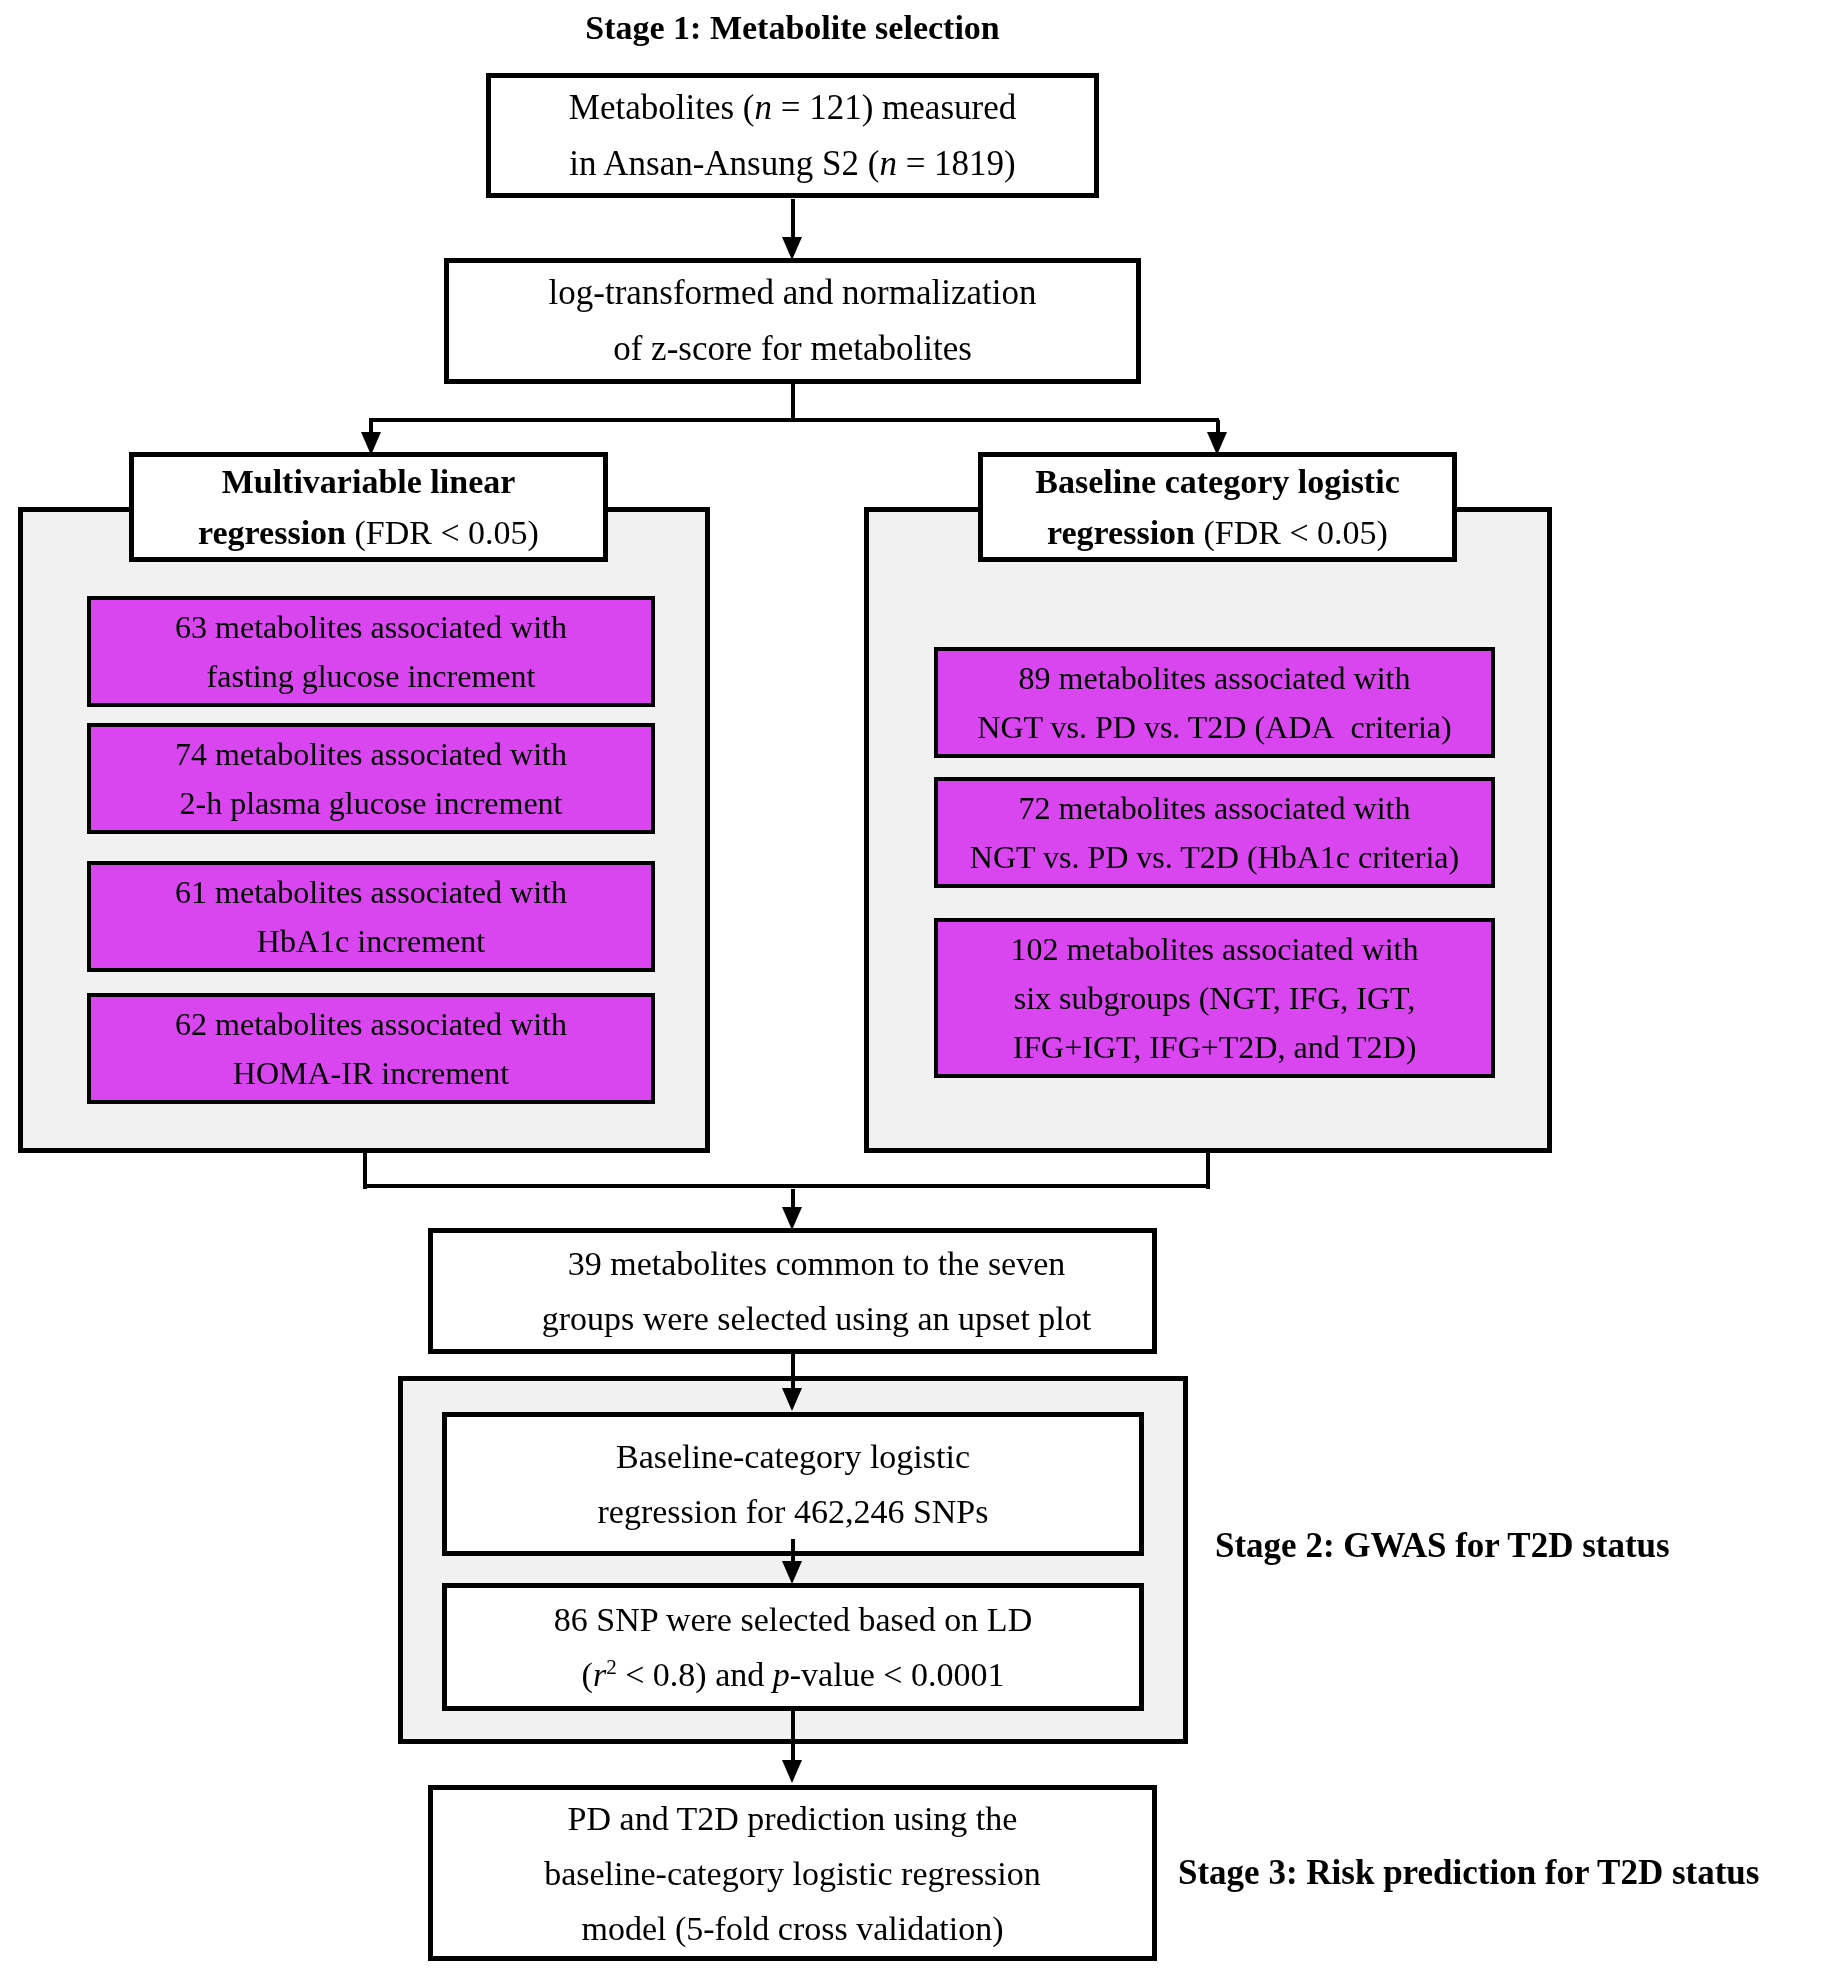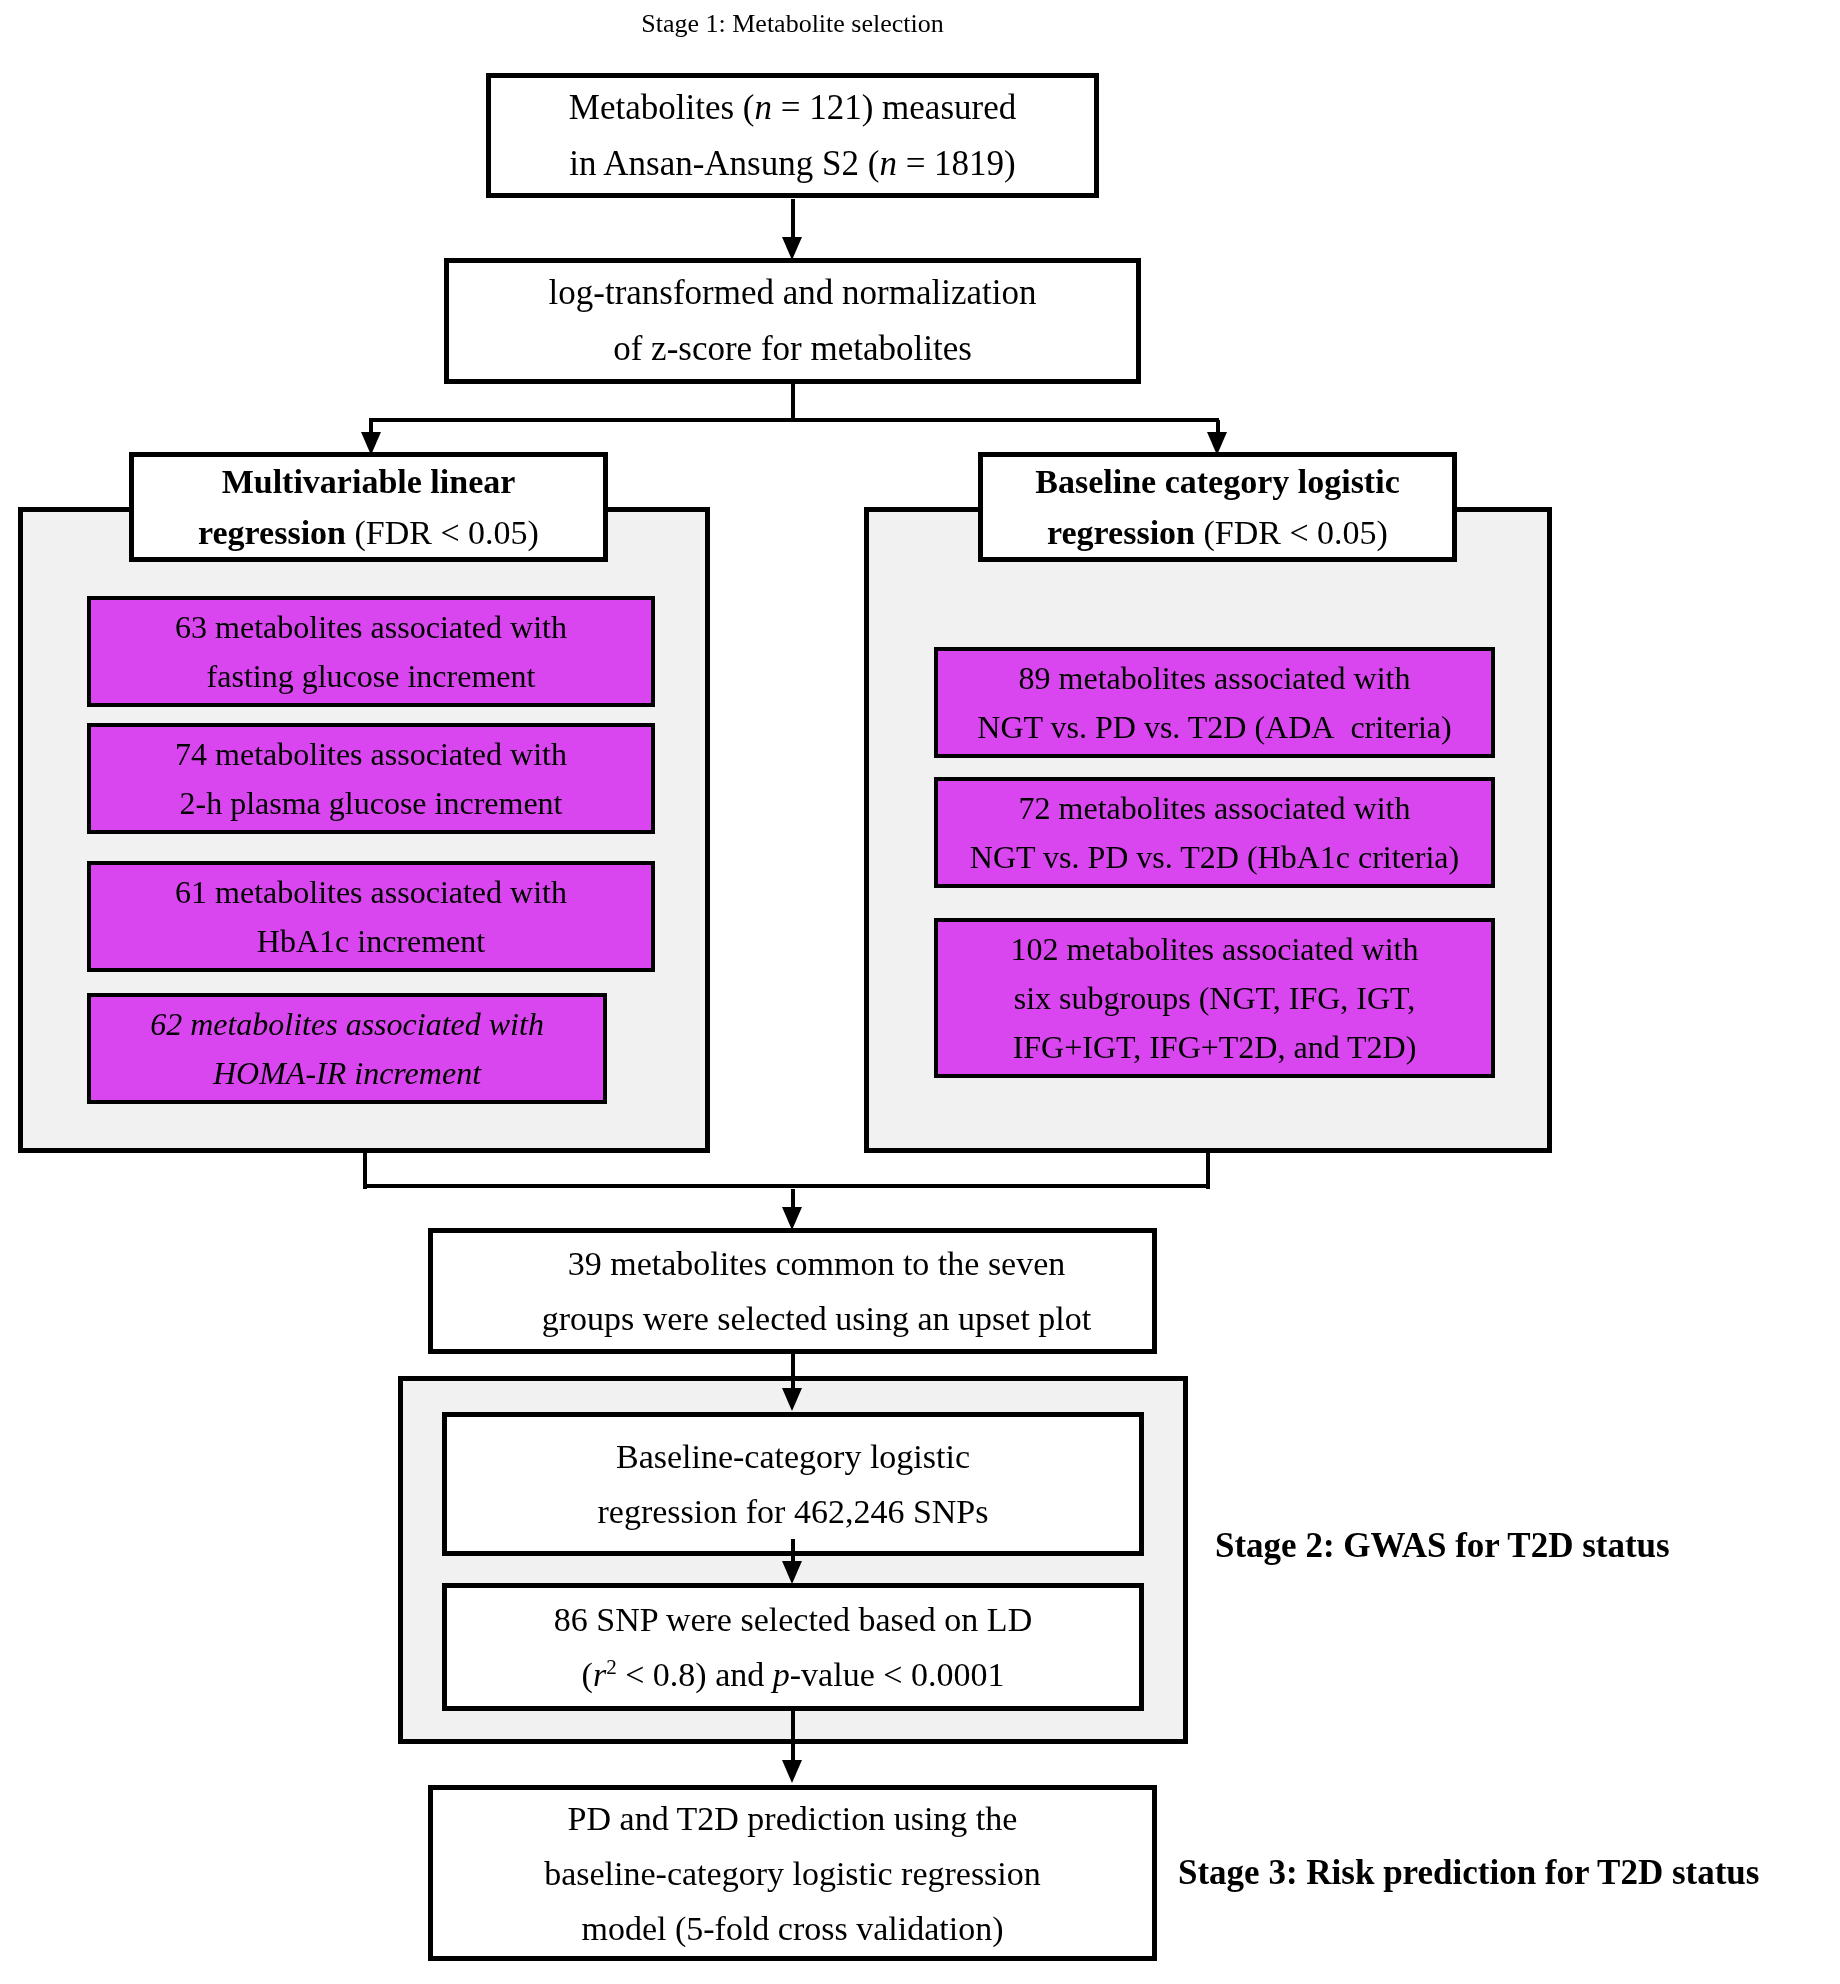--- a/index.html
+++ b/index.html
@@ -13,22 +13,22 @@
   }
   .stage-label{
     position:absolute;
     font-weight:bold;
     font-size:35px;
     white-space:nowrap;
     text-align:center;
   }
   .title-label{
     position:absolute;
-    font-weight:normal;
-    font-size:26px;
+    font-weight:bold;
+    font-size:34px;
     text-align:center;
   }
   .node{
     position:absolute;
     background:#ffffff;
     border:5.5px solid #000;
     display:flex;
     flex-direction:column;
     justify-content:center;
     align-items:center;
@@ -116,21 +116,21 @@
     <div>fasting glucose increment</div>
   </div>
   <div class="sub-box" style="left:87px;top:723px;width:568px;height:111px;">
     <div>74 metabolites associated with</div>
     <div>2-h plasma glucose increment</div>
   </div>
   <div class="sub-box" style="left:87px;top:861px;width:568px;height:111px;">
     <div>61 metabolites associated with</div>
     <div>HbA1c increment</div>
   </div>
-  <div class="sub-box" style="left:87px;top:993px;width:520px;height:111px;font-style:italic;">
+  <div class="sub-box" style="left:87px;top:993px;width:568px;height:111px;">
     <div>62 metabolites associated with</div>
     <div>HOMA-IR increment</div>
   </div>
 
   <div class="sub-box" style="left:934px;top:647px;width:561px;height:111px;">
     <div>89 metabolites associated with</div>
     <div>NGT vs. PD vs. T2D (ADA criteria)</div>
   </div>
   <div class="sub-box" style="left:934px;top:777px;width:561px;height:111px;">
     <div>72 metabolites associated with</div>

